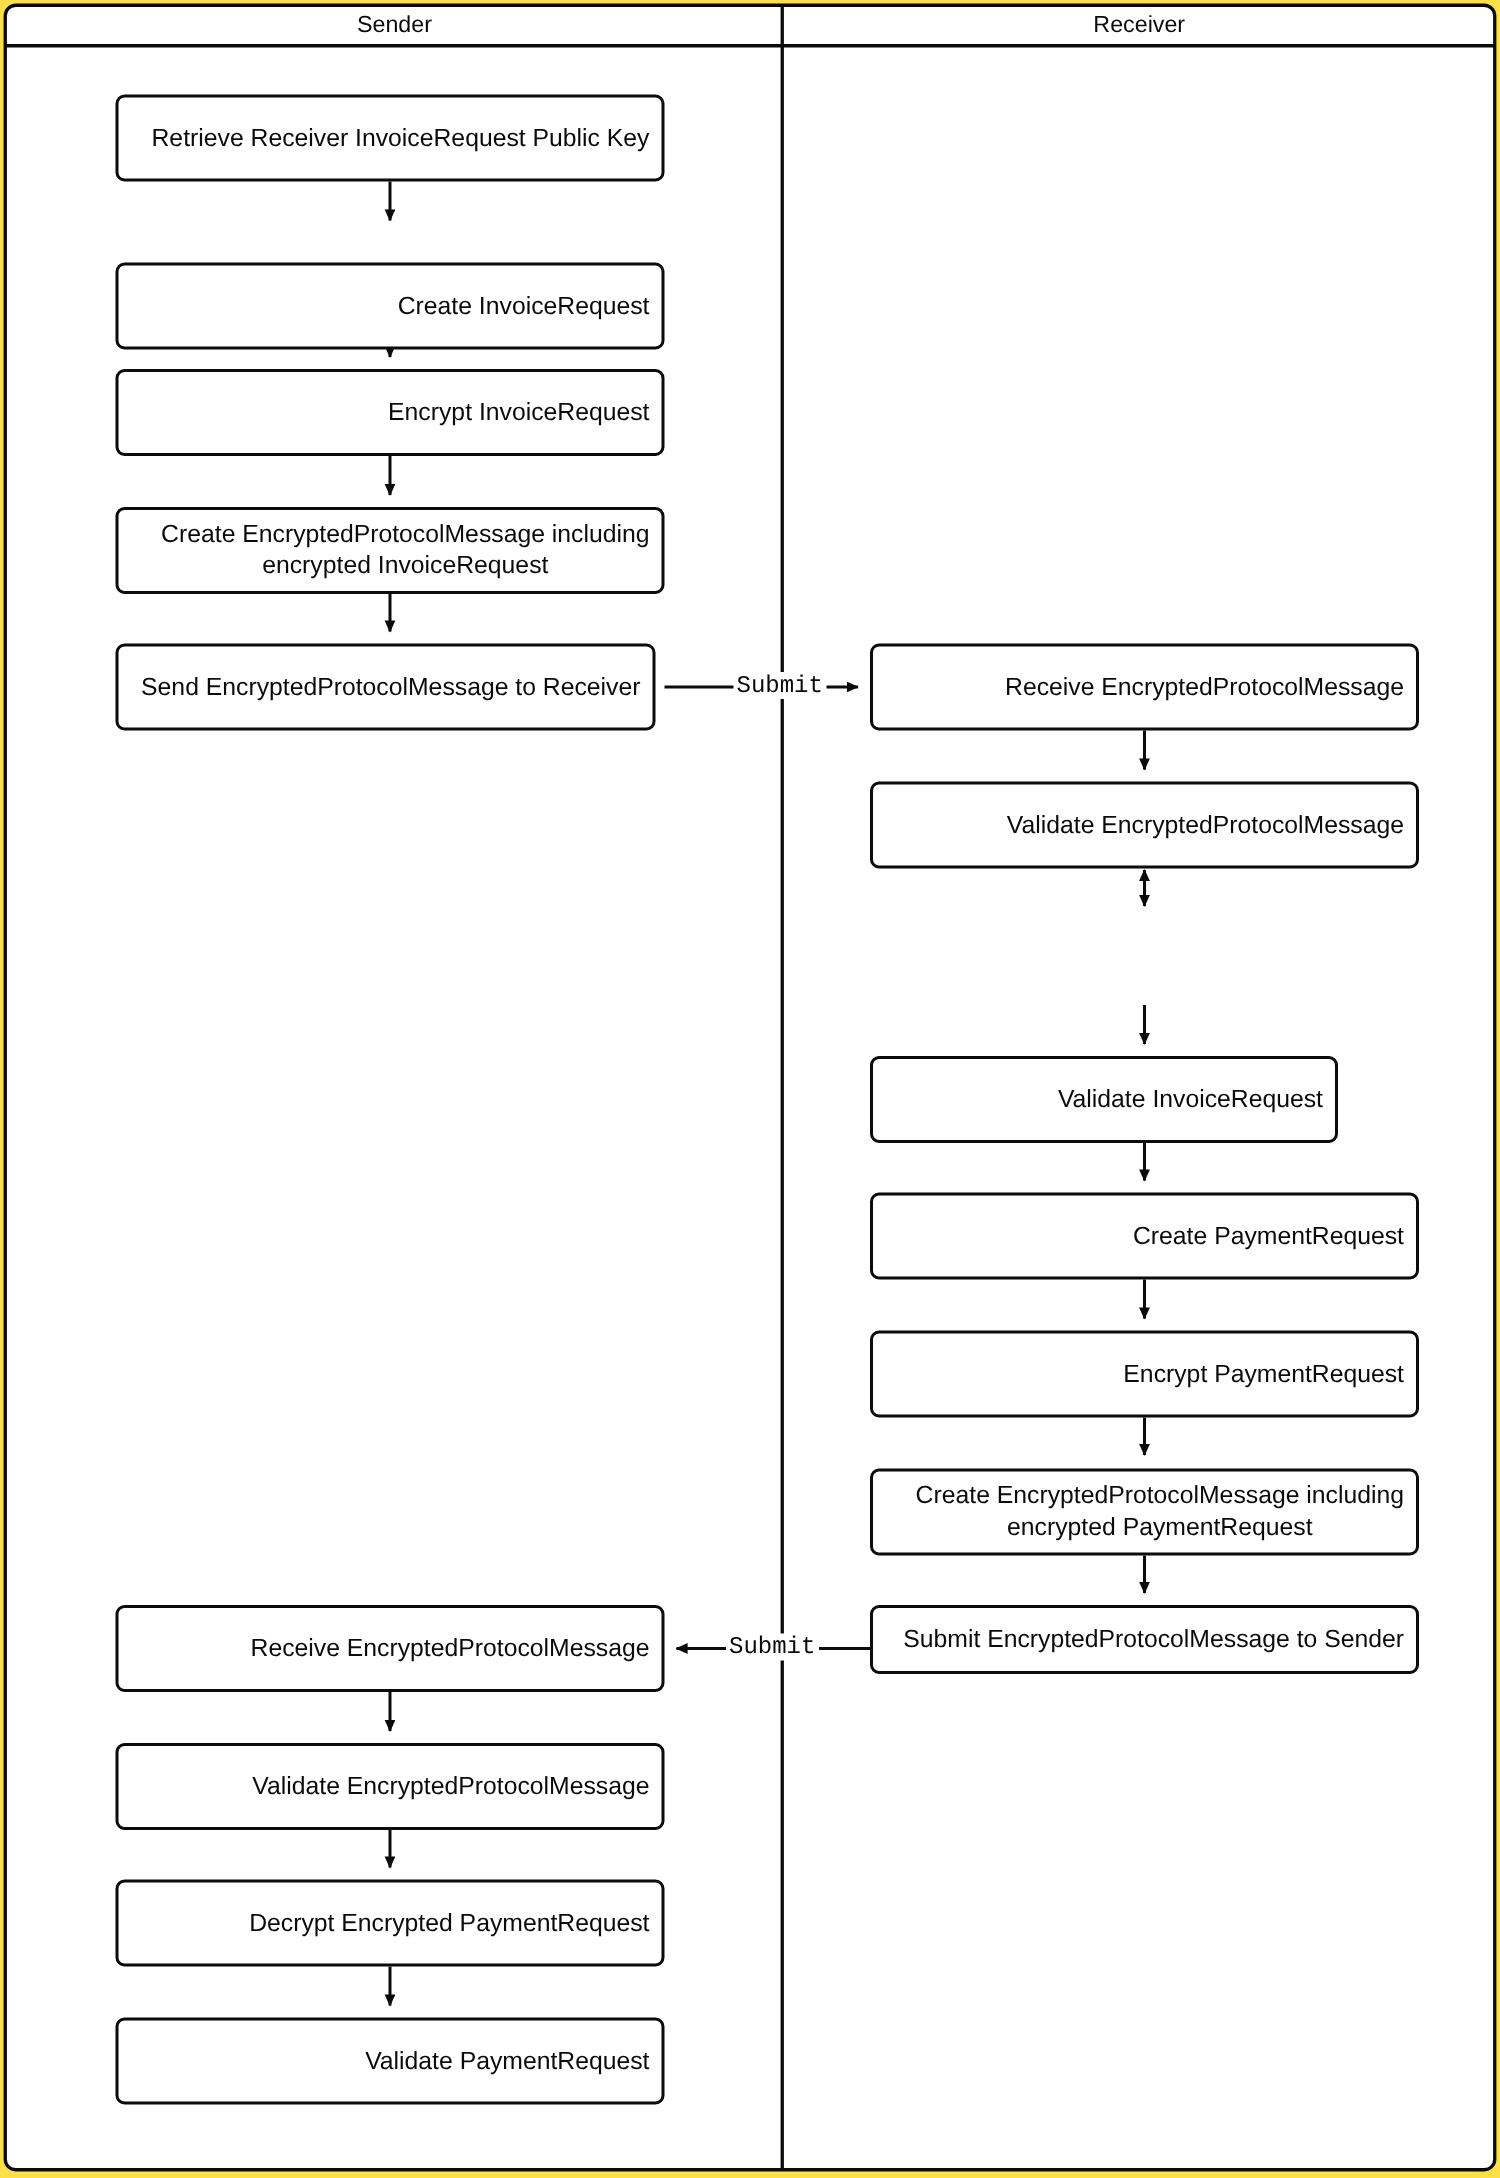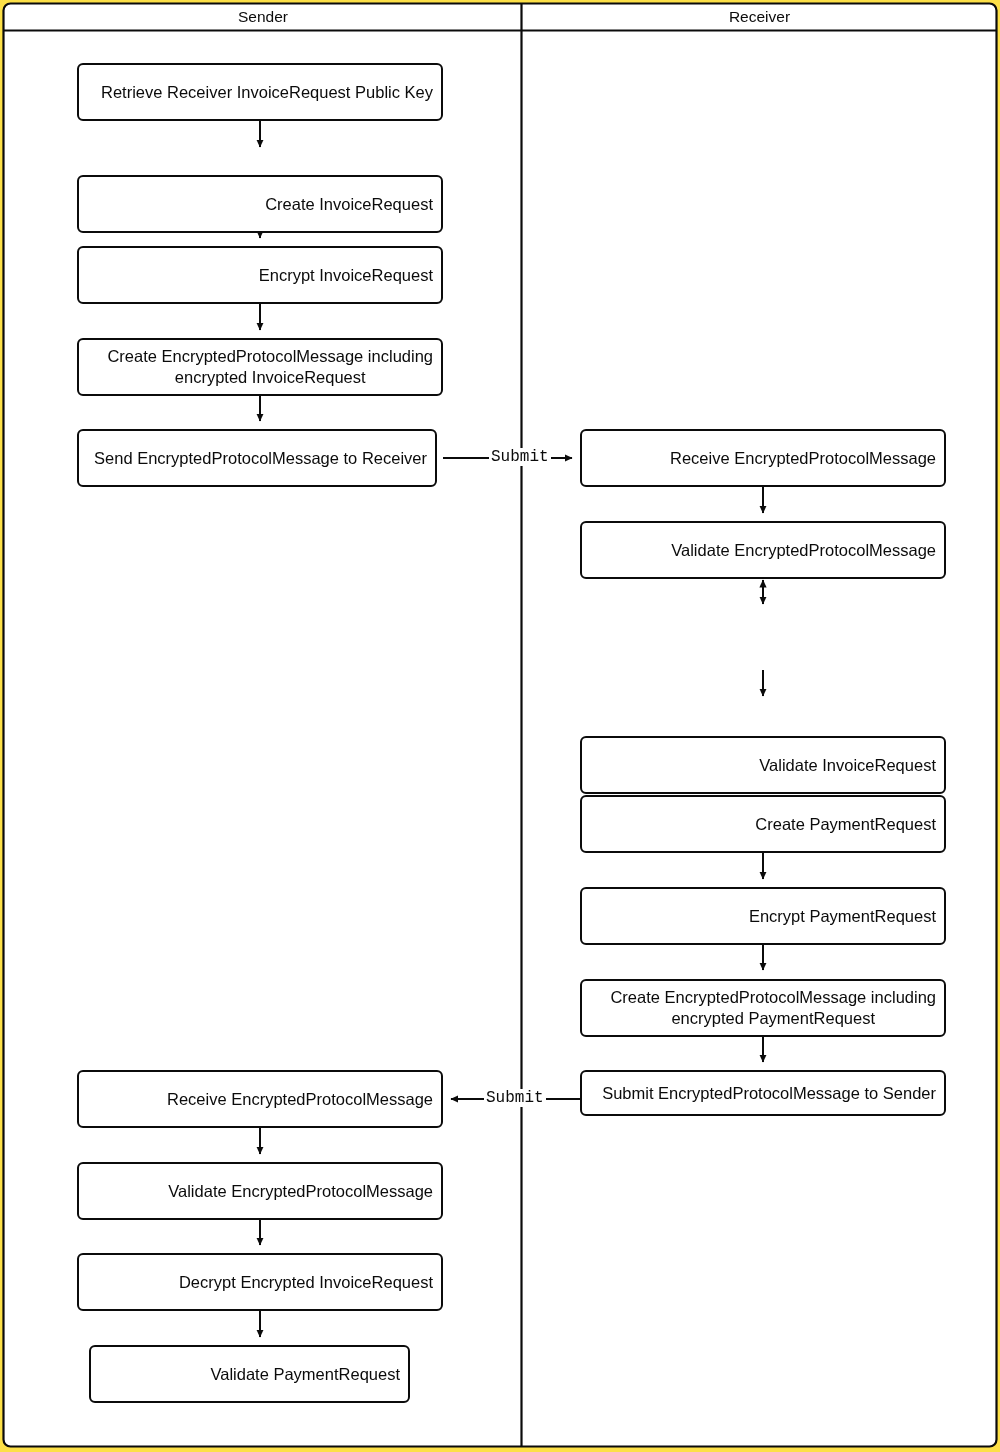--- a/index.html
+++ b/index.html
@@ -132,33 +132,33 @@
   <div class="node" style="left:77px; top:429px; width:360px; height:58px;">
     <span class="node-label">Send EncryptedProtocolMessage to Receiver</span>
   </div>
   <div class="node" style="left:77px; top:1070px; width:366px; height:58px;">
     <span class="node-label">Receive EncryptedProtocolMessage</span>
   </div>
   <div class="node" style="left:77px; top:1162px; width:366px; height:58px;">
     <span class="node-label">Validate EncryptedProtocolMessage</span>
   </div>
   <div class="node" style="left:77px; top:1253px; width:366px; height:58px;">
-    <span class="node-label">Decrypt Encrypted InvoiceRequest</span>
+    <span class="node-label">Decrypt Encrypted PaymentRequest</span>
   </div>
-  <div class="node" style="left:77px; top:1345px; width:321px; height:58px;margin-left:12px;">
+  <div class="node" style="left:77px; top:1345px; width:366px; height:58px;">
     <span class="node-label">Validate PaymentRequest</span>
   </div>
 
   <div class="node" style="left:580px; top:429px; width:366px; height:58px;">
     <span class="node-label">Receive EncryptedProtocolMessage</span>
   </div>
   <div class="node" style="left:580px; top:521px; width:366px; height:58px;">
     <span class="node-label">Validate EncryptedProtocolMessage</span>
   </div>
-  <div class="node" style="left:580px; top:704px; width:366px; height:58px;margin-top:32px;">
+  <div class="node" style="left:580px; top:704px; width:312px; height:58px;">
     <span class="node-label">Validate InvoiceRequest</span>
   </div>
   <div class="node" style="left:580px; top:887px; width:366px; height:58px;">
     <span class="node-label">Encrypt PaymentRequest</span>
   </div>
   <div class="node" style="left:580px; top:795px; width:366px; height:58px;">
     <span class="node-label">Create PaymentRequest</span>
   </div>
   <div class="node" style="left:580px; top:979px; width:366px; height:58px;">
     <span class="node-label">Create EncryptedProtocolMessage including

